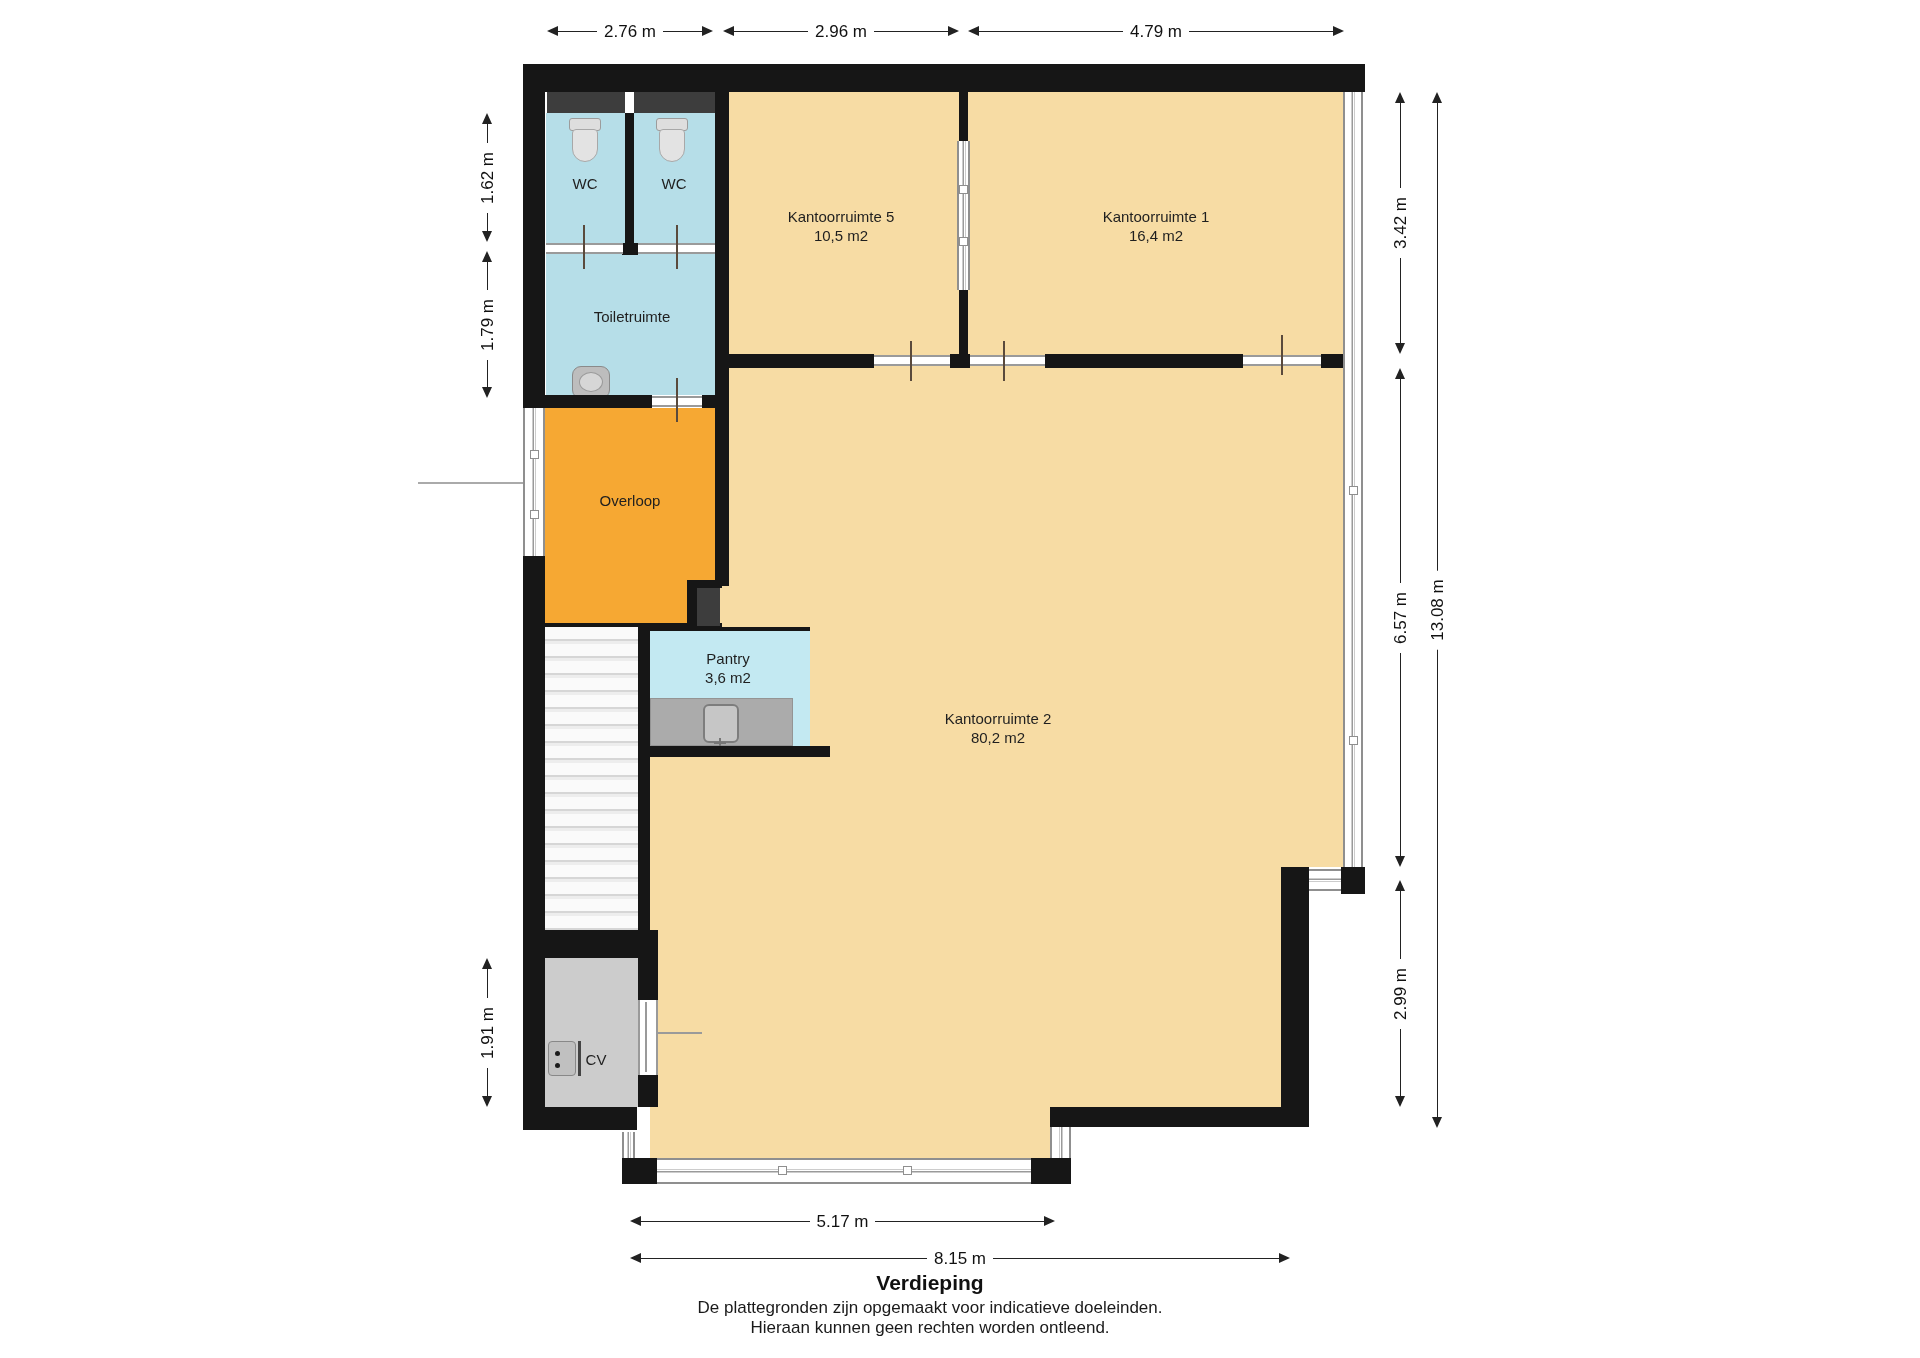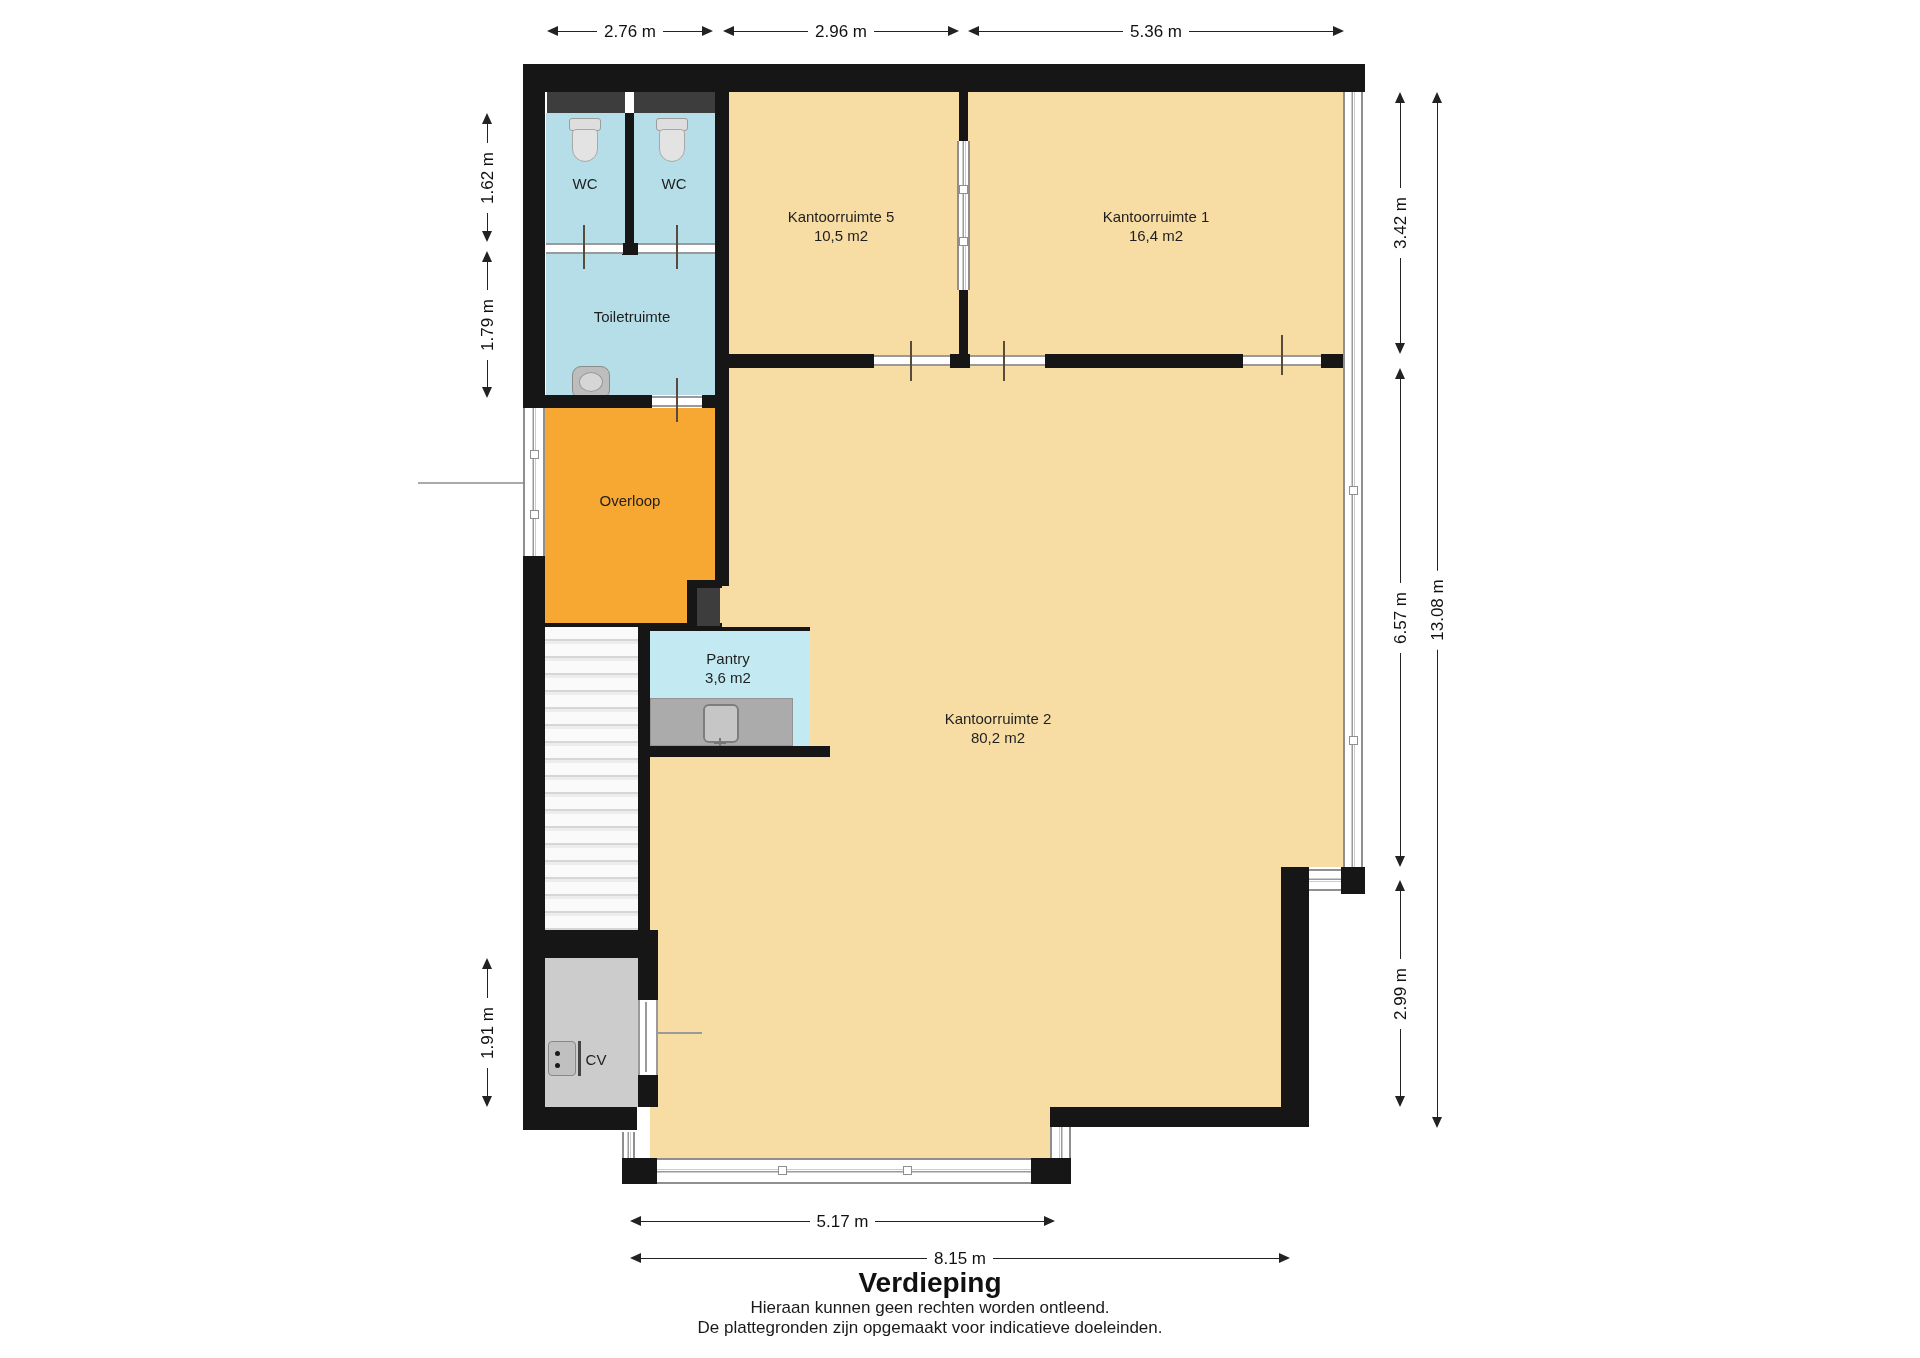--- a/index.html
+++ b/index.html
@@ -39,21 +39,21 @@
   .dim-h .ah-r{position:absolute;right:0;top:2px;width:0;height:0;border-top:5px solid transparent;border-bottom:5px solid transparent;border-left:11px solid var(--dim);}
   .dim-v{position:absolute;width:14px;}
   .dim-v .line{position:absolute;top:2px;bottom:2px;left:7px;width:1px;background:var(--dim);}
   .dim-v .ah-t{position:absolute;top:0;left:2px;width:0;height:0;border-left:5px solid transparent;border-right:5px solid transparent;border-bottom:11px solid var(--dim);}
   .dim-v .ah-b{position:absolute;bottom:0;left:2px;width:0;height:0;border-left:5px solid transparent;border-right:5px solid transparent;border-top:11px solid var(--dim);}
   .dim-lbl{position:absolute;left:50%;top:8px;transform:translate(-50%,-50%);background:#fff;
            padding:0 7px;font-size:17px;color:#111;white-space:nowrap;}
   .dim-v .dim-lbl{left:8px;top:50%;transform:translate(-50%,-50%) rotate(-90deg);padding:0 9px;}
   .fix{position:absolute;box-sizing:border-box;}
   .title-block{position:absolute;left:330px;top:1268px;width:1200px;text-align:center;}
-  .title{font-size:28px;font-weight:bold;line-height:30px;color:#111;}
+  .title{font-size:21px;font-weight:bold;line-height:30px;color:#111;}
   .subtitle{font-size:17px;line-height:20px;color:#1a1a1a;}
 </style>
 </head>
 <body>
 
 <div class="canvas">
 
   <div class="fl-office" style="left:715px;top:92px;width:647px;height:775px;"></div>
   <div class="fl-office" style="left:715px;top:867px;width:585px;height:253px;"></div>
   <div class="fl-office" style="left:650px;top:1107px;width:400px;height:63px;"></div>
@@ -183,21 +183,21 @@
   <div class="dim-h" style="left:723px;top:24px;width:236px;">
     <i class="ah-l"></i>
       <i class="line"></i>
       <i class="ah-r"></i>
       <span class="dim-lbl">2.96 m</span>
   </div>
   <div class="dim-h" style="left:968px;top:24px;width:376px;">
     <i class="ah-l"></i>
       <i class="line"></i>
       <i class="ah-r"></i>
-      <span class="dim-lbl">5.36 m</span>
+      <span class="dim-lbl">4.79 m</span>
   </div>
 
   <div class="dim-v" style="left:480px;top:113px;height:129px;">
     <i class="ah-t"></i>
       <i class="line"></i>
       <i class="ah-b"></i>
       <span class="dim-lbl">1.62 m</span>
   </div>
   <div class="dim-v" style="left:480px;top:251px;height:147px;">
     <i class="ah-t"></i>
@@ -245,17 +245,17 @@
   </div>
   <div class="dim-h" style="left:630px;top:1251px;width:660px;">
     <i class="ah-l"></i>
       <i class="line"></i>
       <i class="ah-r"></i>
       <span class="dim-lbl">8.15 m</span>
   </div>
 
   <div class="title-block">
     <div class="title">Verdieping</div>
+    <div class="subtitle">De plattegronden zijn opgemaakt voor indicatieve doeleinden.</div>
     <div class="subtitle">Hieraan kunnen geen rechten worden ontleend.</div>
-    <div class="subtitle">De plattegronden zijn opgemaakt voor indicatieve doeleinden.</div>
   </div>
 
 </div>
 
 </body></html>

